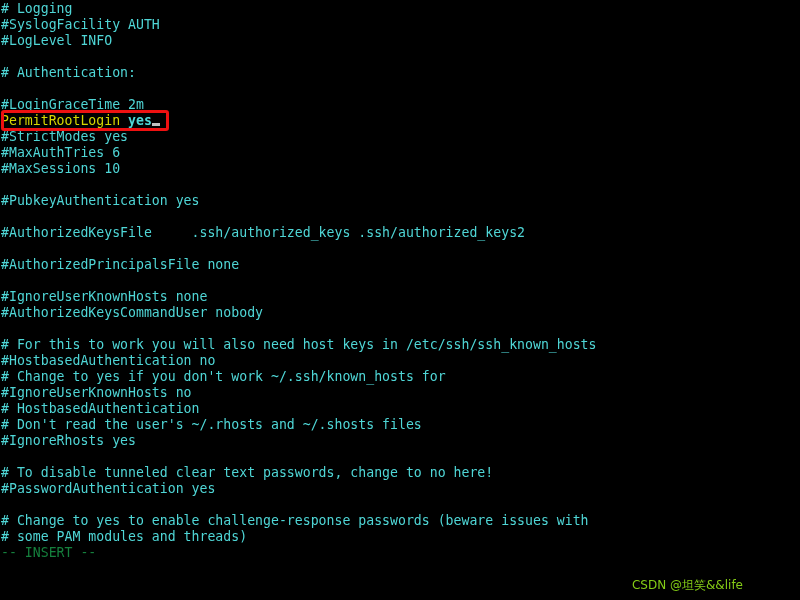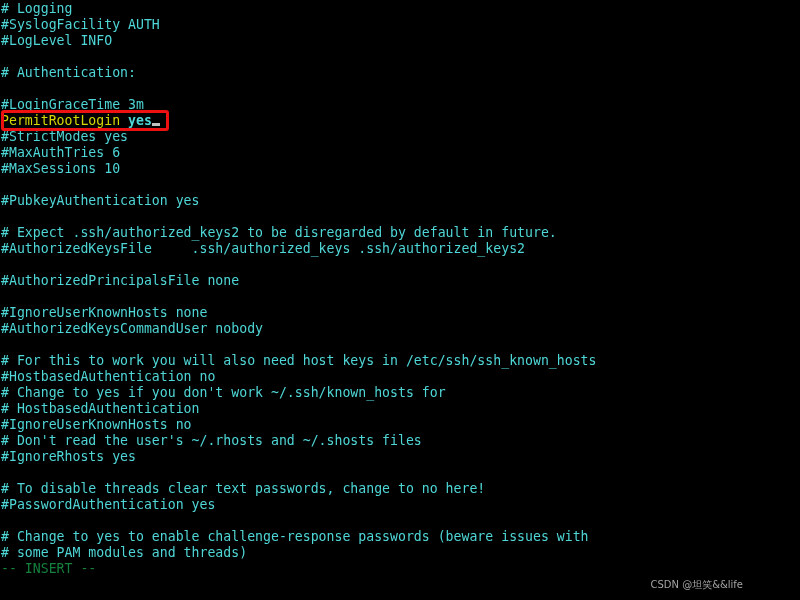--- a/index.html
+++ b/index.html
@@ -56,64 +56,63 @@
     height: 21px;
     border: 3px solid #ee1111;
     border-radius: 3px;
     box-sizing: border-box;
     pointer-events: none;
   }
   #watermark {
     position: absolute;
     right: 8px;
     bottom: 6px;
-    color: #a3a3a3;
+    color: #84cc16;
     font-family: "DejaVu Sans", "Liberation Sans", sans-serif;
-    font-size: 10px;
+    font-size: 12px;
     line-height: 18px;
     white-space: pre;
   }
 </style>
 </head>
 <body>
 
 <div id="terminal">
 
   <div id="screen">
       <div class="line"># Logging</div>
       <div class="line">#SyslogFacility AUTH</div>
       <div class="line">#LogLevel INFO</div>
       <div class="line blank"> </div>
       <div class="line"># Authentication:</div>
       <div class="line blank"> </div>
-      <div class="line">#LoginGraceTime 3m</div>
+      <div class="line">#LoginGraceTime 2m</div>
       <div class="line"><span class="tok-yellow">PermitRootLogin</span> <span class="tok-cyan">yes</span><span class="cursor"></span></div>
       <div class="line">#StrictModes yes</div>
       <div class="line">#MaxAuthTries 6</div>
       <div class="line">#MaxSessions 10</div>
       <div class="line blank"> </div>
       <div class="line">#PubkeyAuthentication yes</div>
       <div class="line blank"> </div>
-      <div class="line"># Expect .ssh/authorized_keys2 to be disregarded by default in future.</div>
       <div class="line">#AuthorizedKeysFile     .ssh/authorized_keys .ssh/authorized_keys2</div>
       <div class="line blank"> </div>
       <div class="line">#AuthorizedPrincipalsFile none</div>
       <div class="line blank"> </div>
       <div class="line">#IgnoreUserKnownHosts none</div>
       <div class="line">#AuthorizedKeysCommandUser nobody</div>
       <div class="line blank"> </div>
       <div class="line"># For this to work you will also need host keys in /etc/ssh/ssh_known_hosts</div>
       <div class="line">#HostbasedAuthentication no</div>
       <div class="line"># Change to yes if you don't work ~/.ssh/known_hosts for</div>
+      <div class="line">#IgnoreUserKnownHosts no</div>
       <div class="line"># HostbasedAuthentication</div>
-      <div class="line">#IgnoreUserKnownHosts no</div>
       <div class="line"># Don't read the user's ~/.rhosts and ~/.shosts files</div>
       <div class="line">#IgnoreRhosts yes</div>
       <div class="line blank"> </div>
-      <div class="line"># To disable threads clear text passwords, change to no here!</div>
+      <div class="line"># To disable tunneled clear text passwords, change to no here!</div>
       <div class="line">#PasswordAuthentication yes</div>
       <div class="line blank"> </div>
       <div class="line"># Change to yes to enable challenge-response passwords (beware issues with</div>
       <div class="line"># some PAM modules and threads)</div>
       <div class="line status">-- INSERT --</div>
     </div>
 
   <div id="annot-rect"></div>
 
   <div id="watermark">CSDN @坦笑&amp;&amp;life</div>

